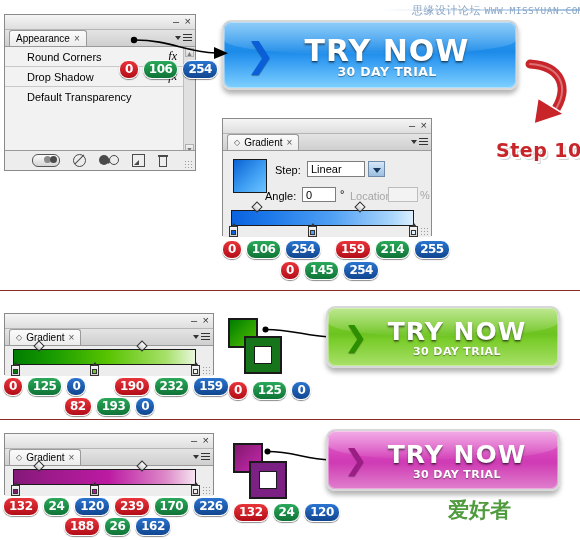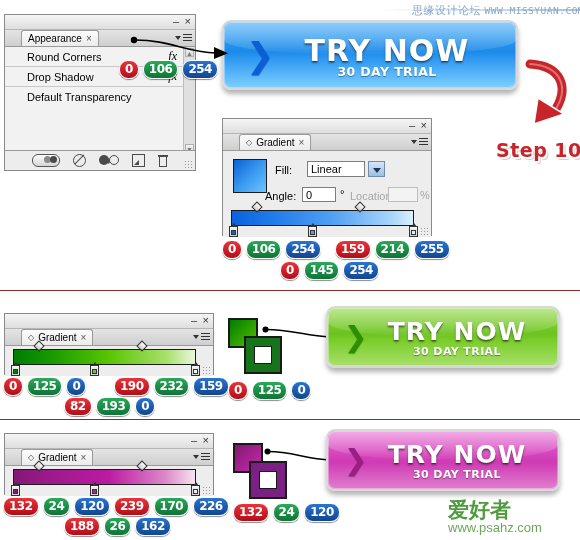--- a/index.html
+++ b/index.html
@@ -36,21 +36,21 @@
   .win-min { right: 16px; }
   .win-close { right: 4px; }
 
   .tabrow {
     position: relative;
     height: 16px;
     background: linear-gradient(to bottom,#e4e4e4,#cfcfcf);
     border-bottom: 1px solid #9a9a9a;
   }
   .tab {
-    position: absolute; left: 16px; top: 0px;
+    position: absolute; left: 4px; top: 0px;
     height: 15px;
     padding: 0 6px 0 6px;
     background: linear-gradient(to bottom,#fbfbfb,#ececec);
     border: 1px solid #9a9a9a;
     border-bottom: none;
     border-radius: 3px 3px 0 0;
     font-size: 10px;
     line-height: 15px;
     white-space: nowrap;
     display: flex; align-items: center; gap: 4px;
@@ -439,21 +439,21 @@
       <span class="caret"></span>
       <span class="bars">
           <i></i>
           <i></i>
           <i></i>
         </span>
     </div>
   </div>
   <div class="panel-body" style="height:86px;">
     <div class="gp-swatch" id="gp-swatch-blue" style="background: linear-gradient(135deg, rgb(11, 98, 212) 0%, rgb(62, 158, 242) 55%, rgb(110, 196, 255) 100%);"></div>
-    <span class="gp-label" style="left:52px; top:13px;">Fill:</span>
+    <span class="gp-label" style="left:52px; top:13px;">Step:</span>
     <div class="gp-select" style="left:84px; top:10px; width:58px;">Linear</div>
     <div class="gp-dropbtn" style="left:145px; top:10px;"></div>
     <span class="gp-label" style="left:42px; top:39px;">Angle:</span>
     <div class="gp-input" style="left:79px; top:36px; width:34px;">0</div>
     <span class="gp-label" style="left:117px; top:37px;">°</span>
     <span class="gp-label gp-dim" style="left:127px; top:39px;">Location:</span>
     <div class="gp-input disabled" style="left:165px; top:36px; width:30px;"></div>
     <span class="gp-label gp-dim" style="left:197px; top:38px;">%</span>
 
     <div class="grad-bar" id="gb-blue" style="left: 8px; top: 59px; width: 183px; background: linear-gradient(to right, rgb(10, 98, 222) 0%, rgb(31, 123, 234) 22%, rgb(79, 159, 244) 55%, rgb(168, 213, 251) 88%, rgb(220, 239, 255) 100%);">
@@ -652,14 +652,13 @@
   <span class="gloss"></span>
   <span class="chev" style="left: 16px; font-size: 28px; color: rgb(156, 29, 134);">❯</span>
   <span class="tn-main" style="font-size:25px; padding-left:28px;">TRY NOW</span>
   <span class="tn-sub" style="font-size:11px; padding-left:28px;">30 DAY TRIAL</span>
 </div>
 
 <div class="ps-logo" style="left:448px; top:496px;">
   <div style="display:flex; align-items:baseline; gap:4px;">
     <span class="cn">爱好者</span>
   </div>
-  <div class="url">www.psahz.com</div>
 </div>
 
 </body></html>

